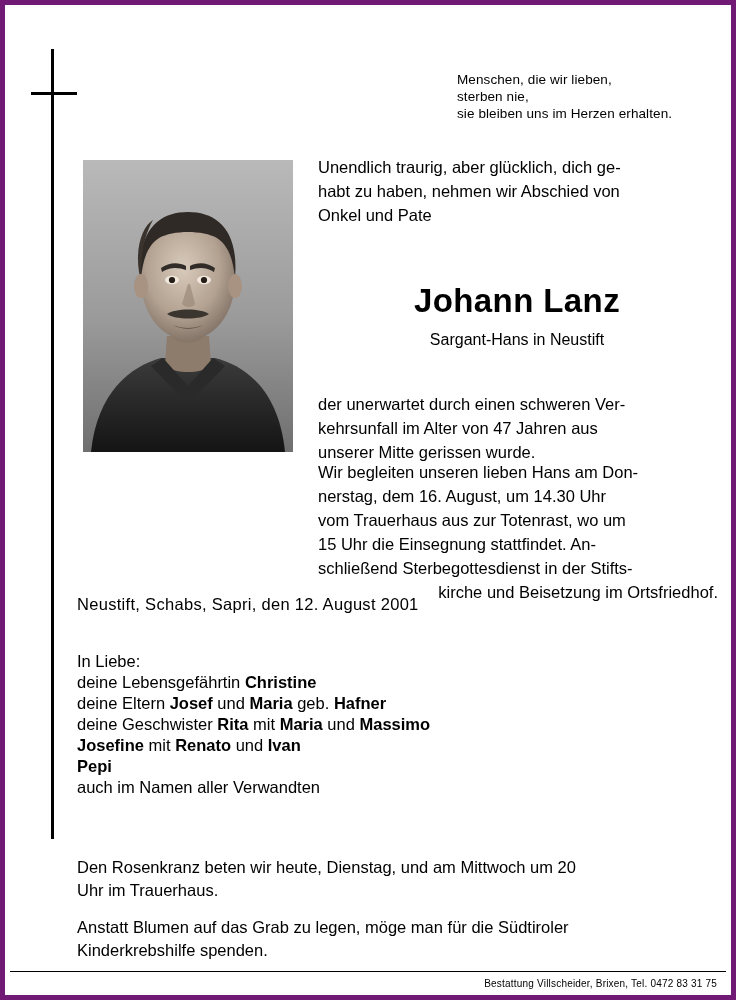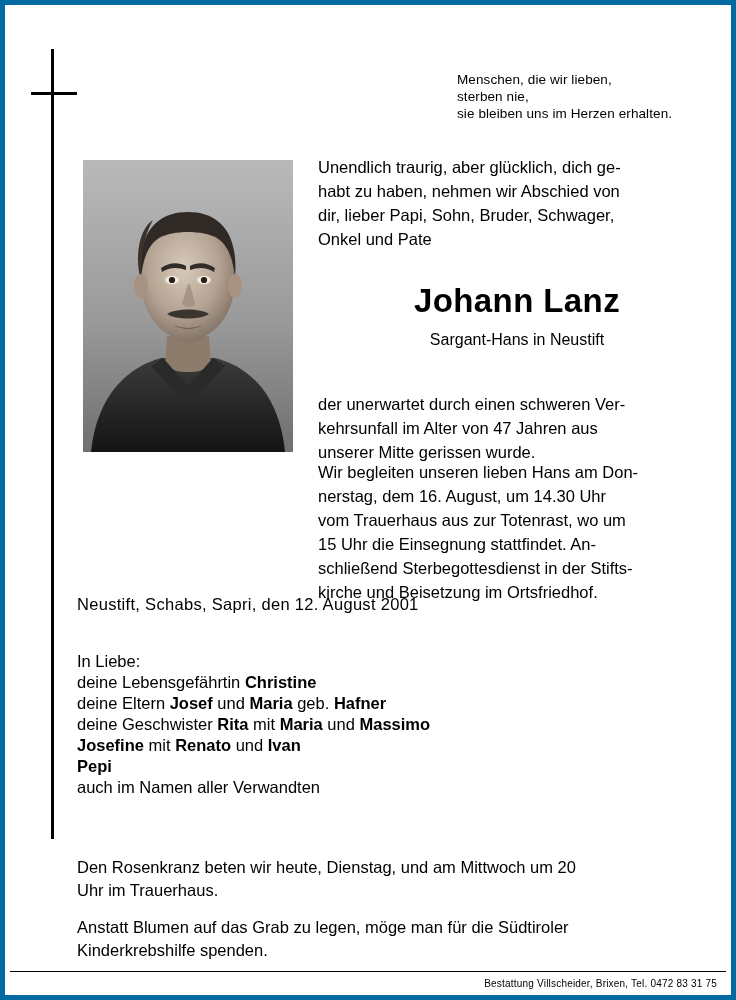--- a/index.html
+++ b/index.html
@@ -12,21 +12,21 @@
     height: 1000px;
     font-family: "Liberation Sans", sans-serif;
     color: #000000;
     overflow: hidden;
   }
   .page {
     position: relative;
     width: 736px;
     height: 1000px;
     box-sizing: border-box;
-    border: 5px solid #0369a1;
+    border: 5px solid #701a75;
     background: #ffffff;
   }
   .inner {
     position: relative;
     width: 100%;
     height: 100%;
     box-sizing: border-box;
     padding: 0;
   }
 
@@ -117,21 +117,21 @@
 
   .para3 {
     position: absolute;
     left: 313px;
     top: 455px;
     width: 400px;
     font-size: 16.5px;
     line-height: 24px;
     text-align: justify;
   }
-  .para3 > div:last-child { text-align: left; }
+  .para3 > div:last-child { text-align: right; }
 
   .place-date {
     position: absolute;
     left: 72px;
     top: 590px;
     font-size: 16.5px;
     letter-spacing: 0.3px;
   }
 
   .family {
@@ -233,21 +233,20 @@
         <path d="M86 172 C94 184 116 184 124 172 C116 186 94 186 86 172 Z" fill="#7e6f61" opacity="0.5"></path>
 
         <ellipse cx="58" cy="126" rx="7" ry="12" fill="#a89281"></ellipse>
         <ellipse cx="152" cy="126" rx="7" ry="12" fill="#a89281"></ellipse>
       </svg>
     </div>
 
     <div class="lead">
       <div>Unendlich traurig, aber glücklich, dich ge-</div>
       <div>habt zu haben, nehmen wir Abschied von</div>
-      <div>dir, lieber Papi, Sohn, Bruder, Schwager,</div>
       <div>Onkel und Pate</div>
     </div>
 
     <div class="name">Johann Lanz</div>
     <div class="nickname">Sargant-Hans in Neustift</div>
 
     <div class="para2">
       <div>der unerwartet durch einen schweren Ver-</div>
       <div>kehrsunfall im Alter von 47 Jahren aus</div>
       <div>unserer Mitte gerissen wurde.</div>

